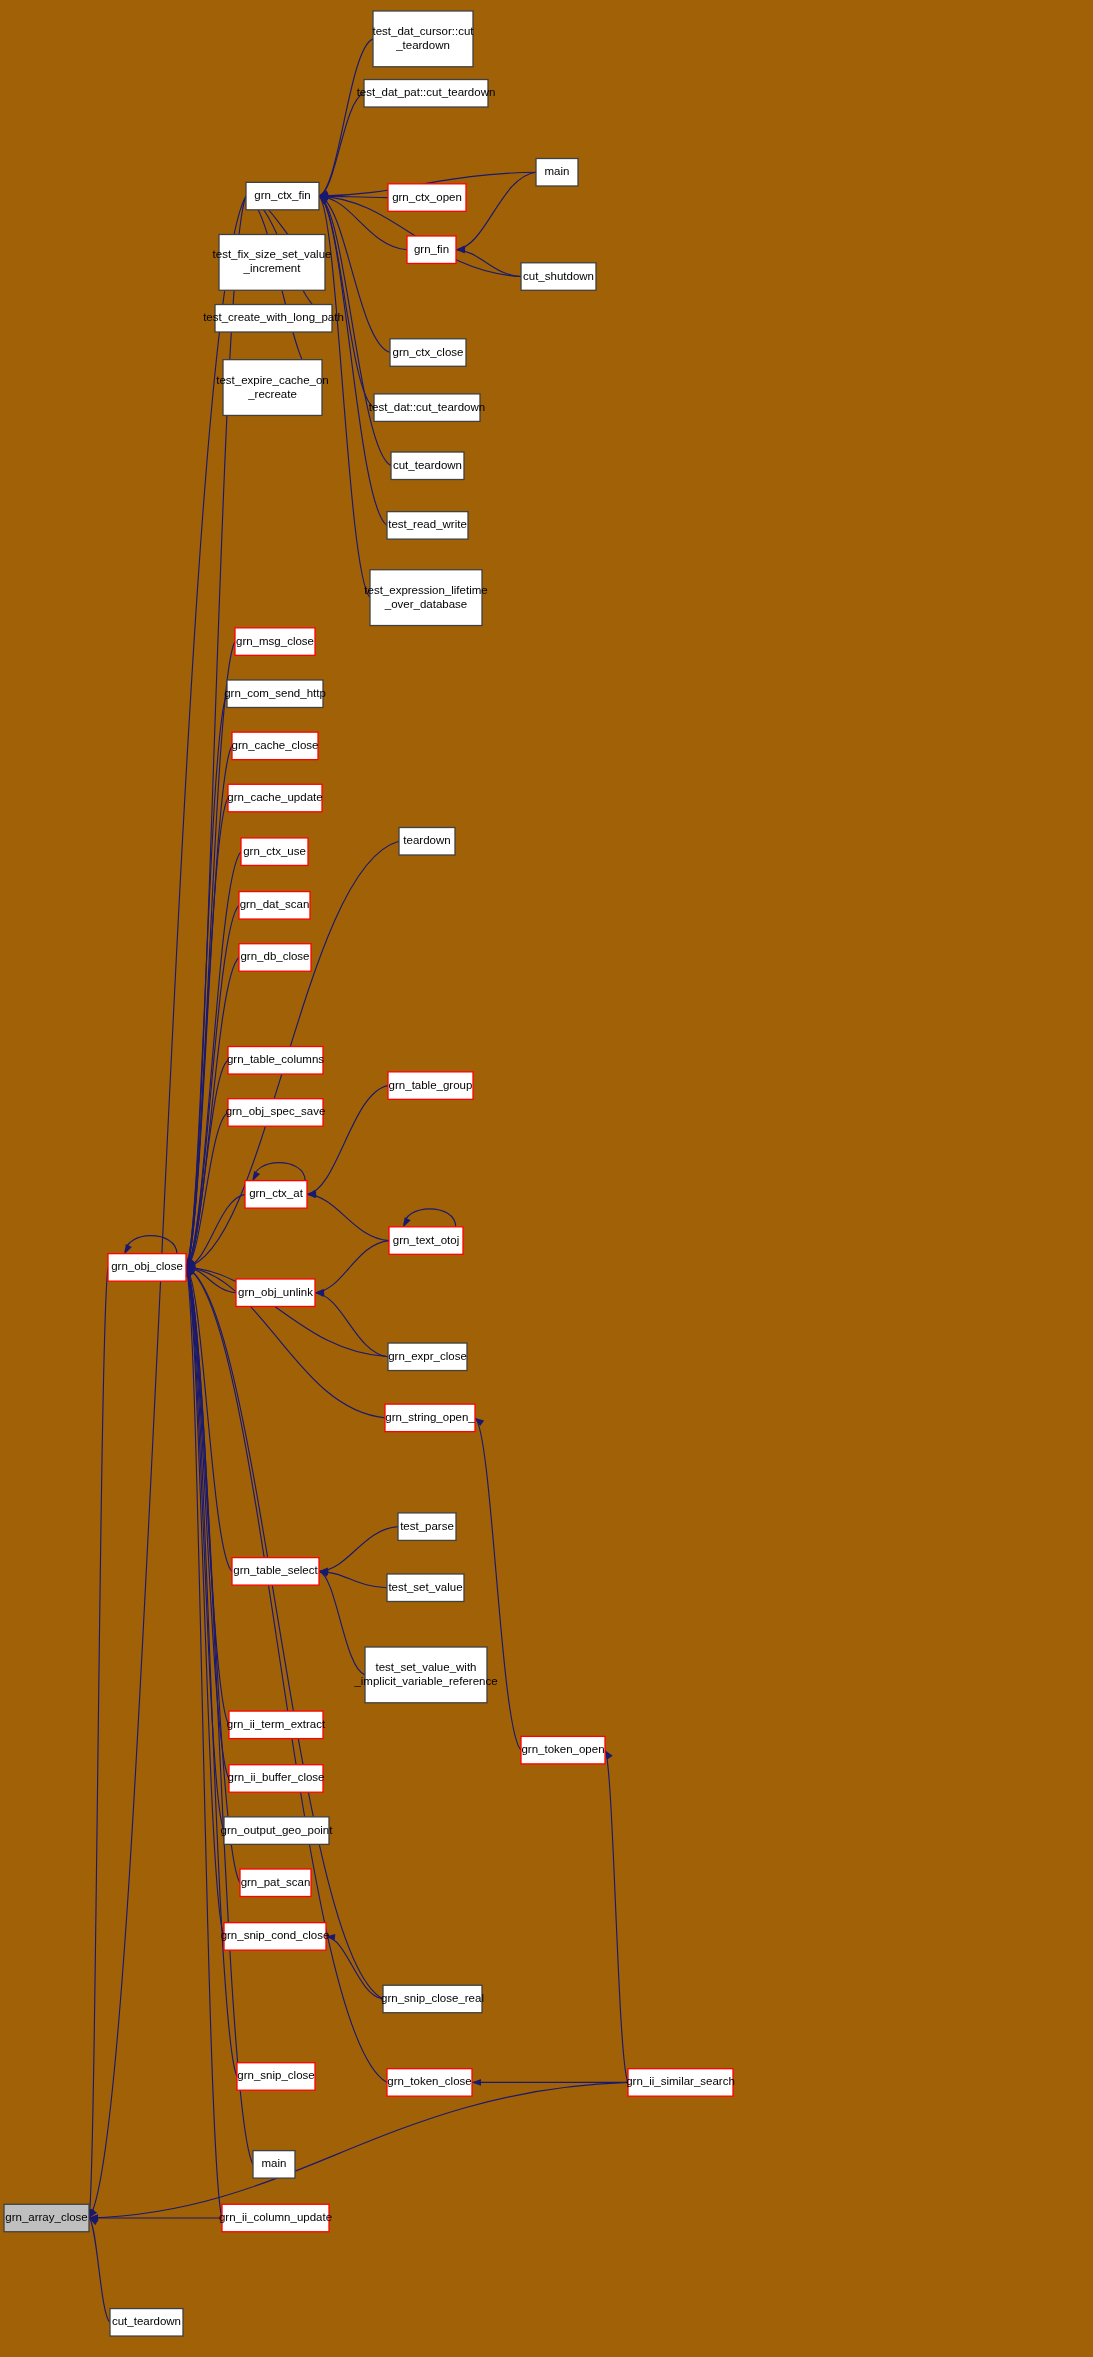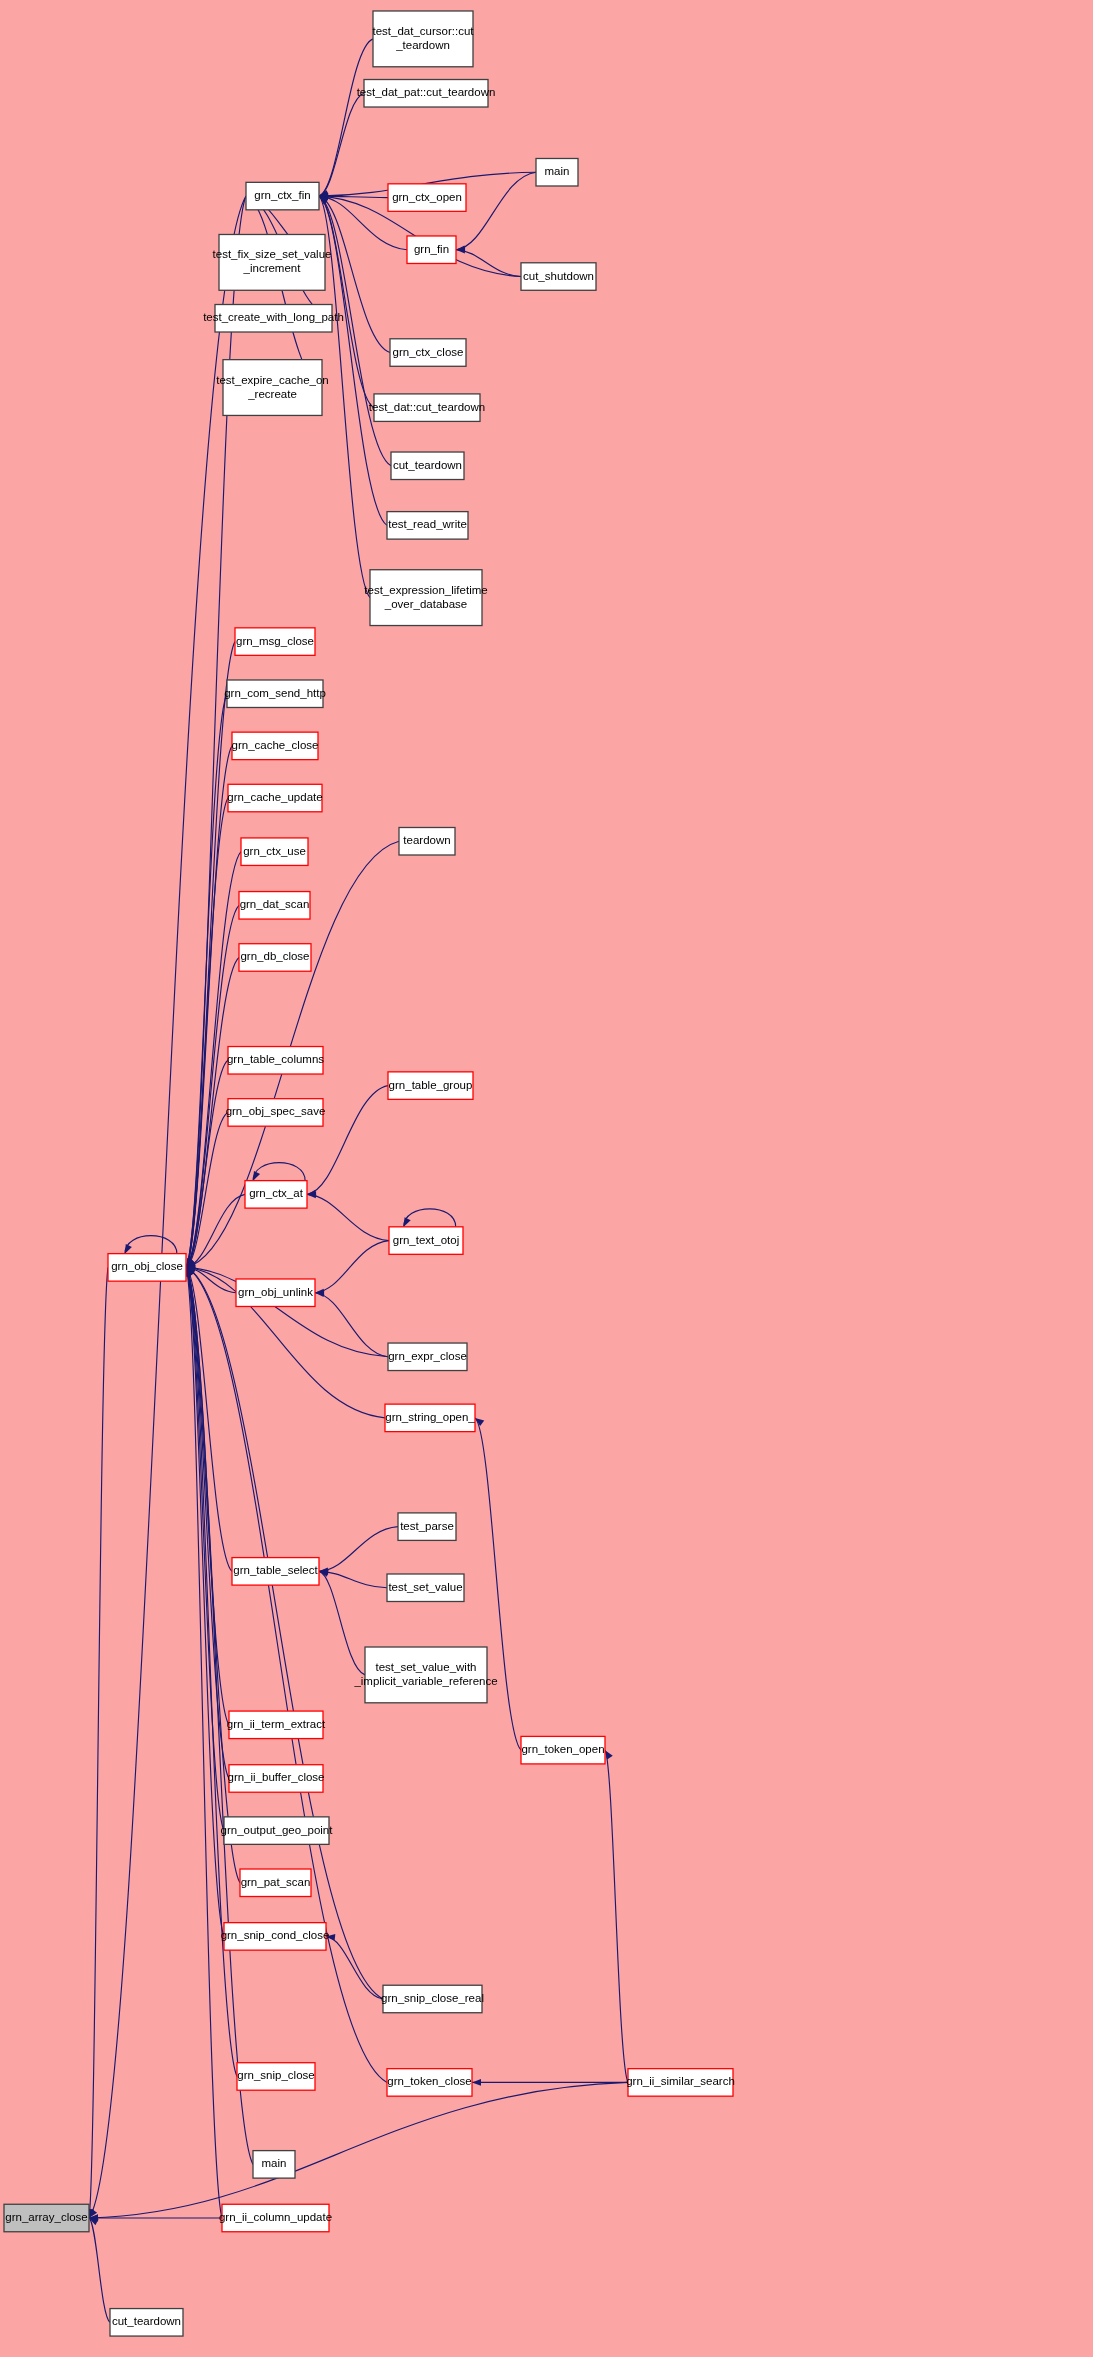--- a/index.html
+++ b/index.html
@@ -1,17 +1,17 @@
 <!DOCTYPE html>
 <html><head>
 <meta charset="utf-8">
 <style>
   html,body{margin:0;padding:0;background:#ffffff;}
   body{font-family:"Liberation Sans", sans-serif;}
-  #graph-root{position:relative;width:1093px;height:2357px;background:#fca5a5;overflow:hidden;}
+  #graph-root{position:relative;width:1093px;height:2357px;background:#a16207;overflow:hidden;}
   svg{position:absolute;top:0;left:0;width:1093px;height:2357px;}
   .node rect{fill:#ffffff;}
   .node.n-red rect{stroke:#ff0000;stroke-width:1.3px;}
   .node.n-black rect{stroke:#404040;stroke-width:1.3px;}
   .node.n-current rect{fill:#bfbfbf;stroke:#404040;stroke-width:1.3px;}
   .node text{font-family:"Liberation Sans", sans-serif;font-size:11.5px;fill:#000;text-anchor:middle;dominant-baseline:middle;}
   .edge{fill:none;stroke:#191970;stroke-width:1.15px;}
   .arrow{fill:#191970;stroke:none;}
 </style>
 </head>

